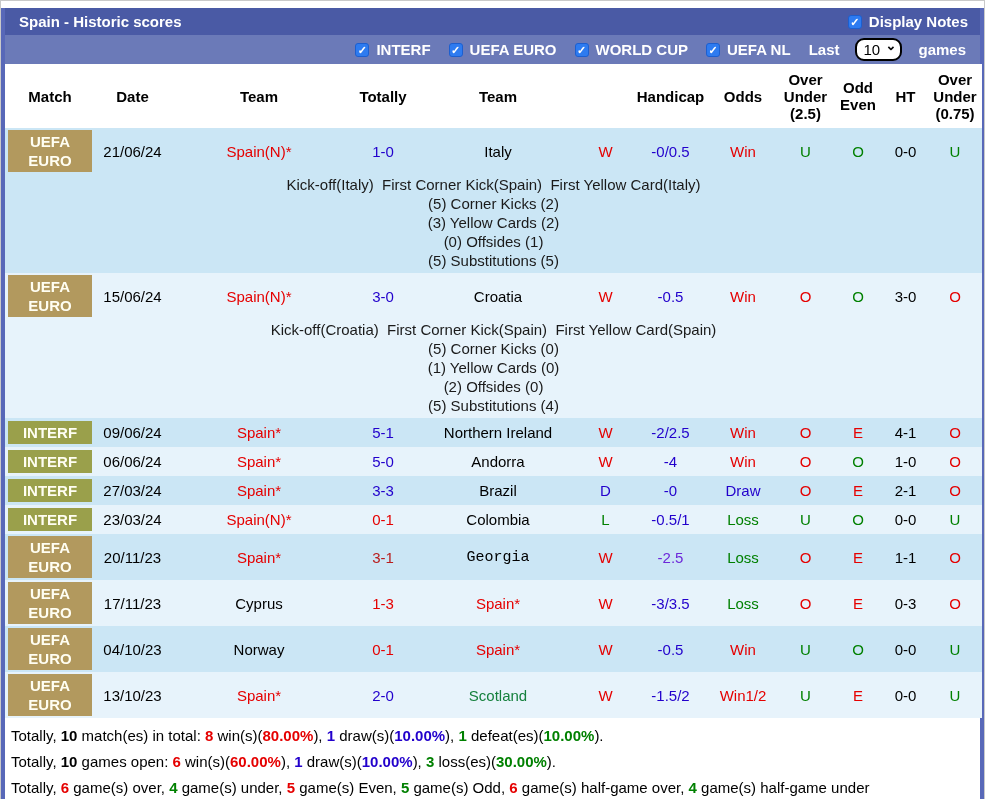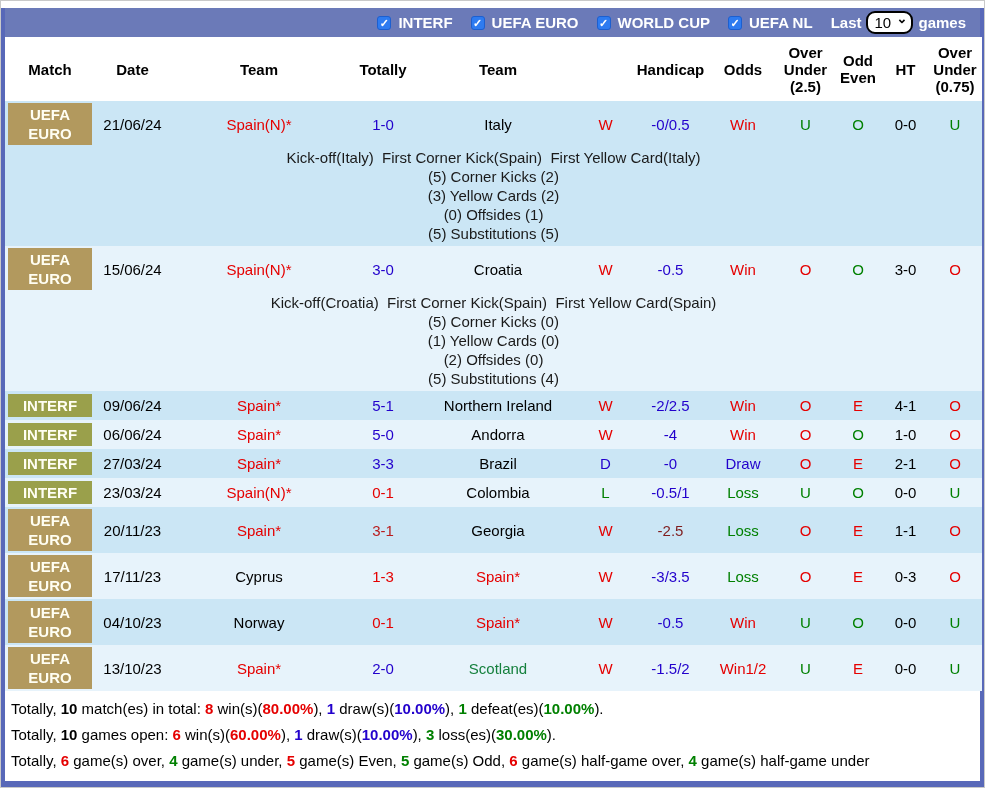--- a/index.html
+++ b/index.html
@@ -8,21 +8,21 @@
   .inner{border-left:4px solid #5868b8;border-right:4px solid #5868b8;border-bottom:6px solid #5868b8;}
 
   .titlebar{background:#4a5aa5;color:#fff;font-weight:bold;font-size:15px;height:27px;
             display:flex;align-items:center;justify-content:space-between;padding:0 12px 0 14px;}
   .filterbar{background:#6b7ab8;height:29px;display:flex;align-items:center;justify-content:flex-end;
              gap:18px;padding:0 14px;color:#fff;font-weight:bold;font-size:15px;}
   .chk{display:flex;align-items:center;gap:7px;cursor:pointer;}
   .box{width:14px;height:14px;background:#2e7bf0;border:1px solid #1c5fd0;border-radius:3px;
        color:#fff;font-size:11px;line-height:13px;text-align:center;font-weight:bold;box-sizing:border-box;}
   .box::after{content:"✓";}
-  .lastgroup{display:flex;align-items:center;gap:5px;}
+  .lastgroup{display:flex;align-items:center;gap:16px;}
   .sel-wrap{position:relative;display:inline-block;}
   select{font-family:"Liberation Sans",sans-serif;font-size:15px;color:#000;background:#fff;
          border:2px solid #000;border-radius:9px;height:23px;padding:0 20px 0 6px;
          -webkit-appearance:none;appearance:none;}
   .sel-wrap::after{content:"⌄";position:absolute;right:6px;top:0px;color:#000;font-size:13px;font-weight:bold;pointer-events:none;}
 
   table{border-collapse:collapse;table-layout:fixed;width:977px;font-size:15px;}
   thead th{background:#fff;color:#000;font-weight:bold;text-align:center;vertical-align:middle;
            white-space:pre-line;line-height:17px;height:64px;padding:0;}
   td{text-align:center;vertical-align:middle;padding:5px 0;line-height:19px;overflow:hidden;}
@@ -39,20 +39,27 @@
   .summary{background:#fff;padding:5px 0 7px 6px;font-size:15px;color:#000;}
   .sline{line-height:26px;white-space:pre-wrap;}
 </style>
 </head>
 <body>
 
 <div class="frame">
   <div class="top-strip"></div>
   <div class="inner">
 
+    <div class="titlebar">
+      <span>Spain - Historic scores</span>
+      <span class="chk">
+        <span class="box"></span>
+        <span>Display Notes</span>
+      </span>
+    </div>
 
     <div class="filterbar">
       <span class="chk">
         <span class="box"></span>
         <span>INTERF</span>
       </span>
       <span class="chk">
         <span class="box"></span>
         <span>UEFA EURO</span>
       </span>
@@ -226,23 +233,23 @@
             <td style="color: rgb(0, 0, 0);">0-0</td>
             <td style="color: rgb(0, 128, 0);">U</td>
           </tr>
           <tr class="dark">
             <td class="badge-cell">
               <div class="badge euro">UEFA EURO</div>
             </td>
             <td>20/11/23</td>
             <td style="color: rgb(229, 0, 0);">Spain*</td>
             <td style="color: #b91c1c;">3-1</td>
-            <td style="color: rgb(0, 0, 0);">Georgia</td>
-            <td style="color: rgb(229, 0, 0);">W</td>
-            <td style="color: #7f1d1d;">-2.5</td>
+            <td style="color: rgb(0, 0, 0); font-family: Liberation Mono, monospace;">Georgia</td>
+            <td style="color: rgb(229, 0, 0);">W</td>
+            <td style="color: #6d28d9;">-2.5</td>
             <td style="color: rgb(0, 128, 0);">Loss</td>
             <td style="color: rgb(229, 0, 0);">O</td>
             <td style="color: rgb(229, 0, 0);">E</td>
             <td style="color: rgb(0, 0, 0);">1-1</td>
             <td style="color: rgb(229, 0, 0);">O</td>
           </tr>
           <tr class="light">
             <td class="badge-cell">
               <div class="badge euro">UEFA EURO</div>
             </td>

